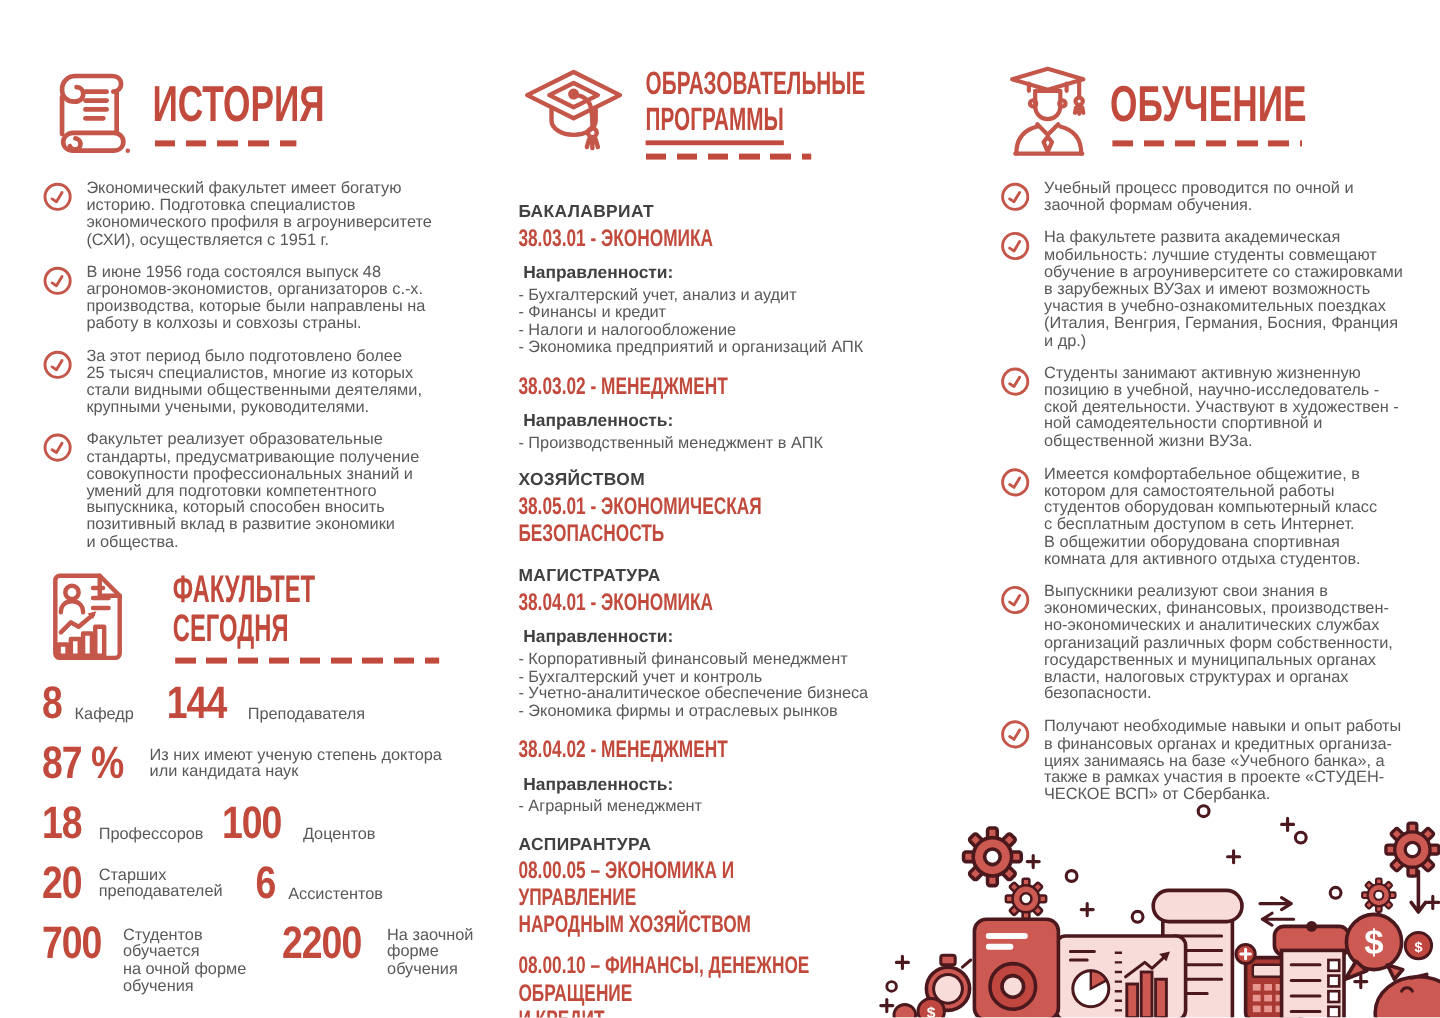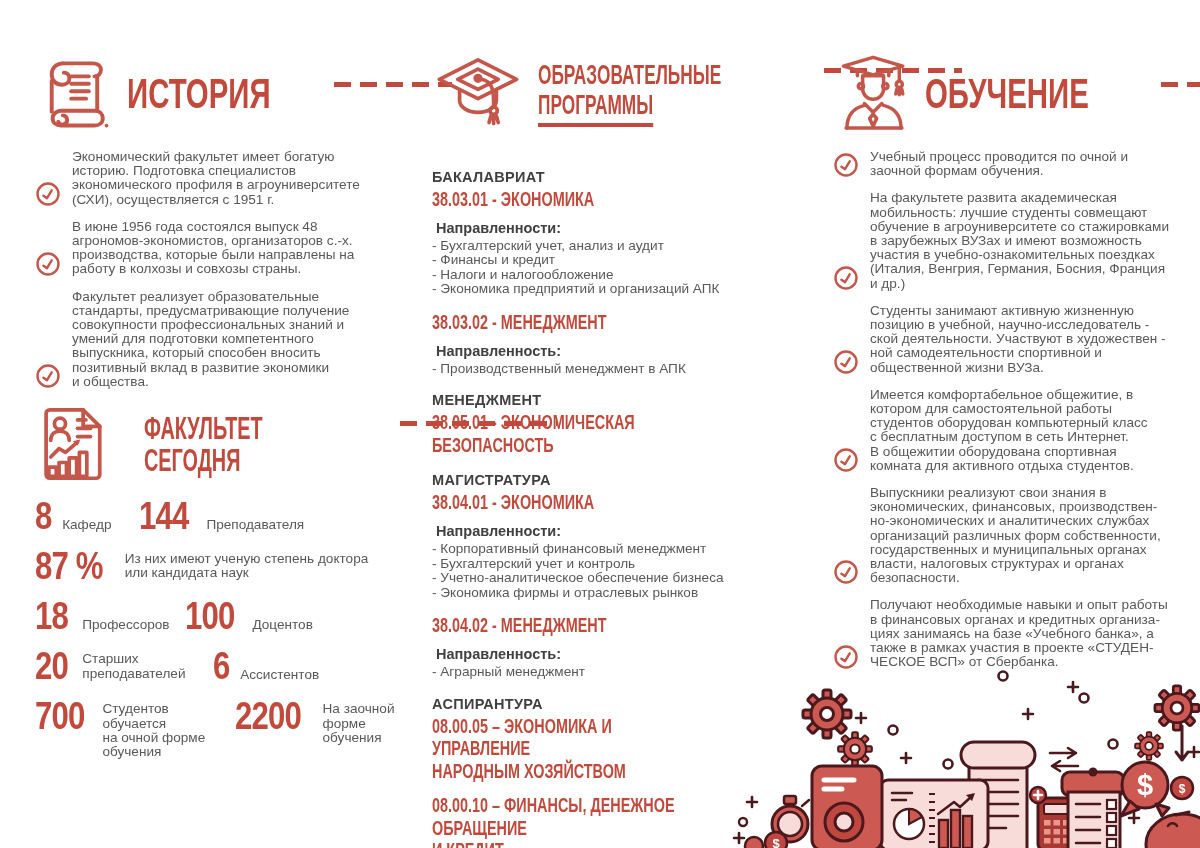--- a/index.html
+++ b/index.html
@@ -17,41 +17,41 @@
     width:1200px;height:848px;position:relative;background:#ffffff;
     font-family:"Liberation Sans",sans-serif;color:var(--body);overflow:hidden;
   }
   .col{position:absolute;top:48px;}
   .col-left{left:35px;width:372px;}
   .col-mid{left:432px;width:370px;}
   .col-right{left:833px;width:362px;}
 
   .sec-header{display:flex;align-items:center;gap:14px;margin:0 0 6px 0;min-height:92px;}
   .sec-header svg{flex:0 0 auto;display:block;}
-  .titlewrap{display:flex;}
+  .titlewrap{display:flex;flex-direction:column;}
   .htitle{
     margin:0;color:var(--accent);font-weight:bold;white-space:pre-line;
     transform-origin:left center;line-height:1.0;letter-spacing:0;
   }
   .h-history{font-size:42px;transform:scaleX(0.70);}
   .h-faculty{font-size:32px;transform:scaleX(0.62);}
   .h-programs{font-size:27px;line-height:1.1;transform:scaleX(0.64);}
   .h-education{font-size:42px;transform:scaleX(0.70);}
   .prog-line2{display:inline-block;border-bottom:4px solid var(--accent);padding-bottom:2px;}
   .dashes{
     height:5px;margin-top:9px;
     background:repeating-linear-gradient(90deg,var(--accent) 0 17px,transparent 17px 26px);
   }
   .d-history{width:118px;margin-left:2px;}
   .d-faculty{width:220px;margin-left:2px;}
   .d-programs{width:138px;margin-top:7px;}
   .d-education{width:158px;margin-left:2px;}
 
   .blist{list-style:none;margin:10px 0 0 0;padding:0;}
-  .blist li{display:flex;gap:11px;margin-bottom:13px;align-items:flex-end;}
+  .blist li{display:flex;gap:11px;margin-bottom:13px;align-items:flex-start;}
   .bcheck{flex:0 0 26px;margin-top:1px;}
   .btext{
     margin:0;font-size:13.6px;line-height:14.2px;color:var(--body);
     white-space:pre-line;
   }
 
   
   .fheader{margin-top:6px;min-height:84px;gap:35px;}
   .stats{margin-top:12px;}
   .srow{display:flex;margin-bottom:14px;}
@@ -122,20 +122,30 @@
     </li>
     <li>
       <svg class="bcheck" width="26" height="26" viewBox="0 0 28 28">
           <circle cx="14" cy="14" r="11.3" fill="none" stroke="#c4564a" stroke-width="2.6"></circle>
           <path d="M8.8,15 l3.4,3.2 6.4,-7.4" fill="none" stroke="#c4564a" stroke-width="2.6" stroke-linecap="round" stroke-linejoin="round" transform="rotate(-10 14 14)"></path>
         </svg>
       <p class="btext">В июне 1956 года состоялся выпуск 48
 агрономов-экономистов, организаторов с.-х.
 производства, которые были направлены на
 работу в колхозы и совхозы страны.</p>
+    </li>
+    <li>
+      <svg class="bcheck" width="26" height="26" viewBox="0 0 28 28">
+          <circle cx="14" cy="14" r="11.3" fill="none" stroke="#c4564a" stroke-width="2.6"></circle>
+          <path d="M8.8,15 l3.4,3.2 6.4,-7.4" fill="none" stroke="#c4564a" stroke-width="2.6" stroke-linecap="round" stroke-linejoin="round" transform="rotate(-10 14 14)"></path>
+        </svg>
+      <p class="btext">За этот период было подготовлено более
+25 тысяч специалистов, многие из которых
+стали видными общественными деятелями,
+крупными учеными, руководителями.</p>
     </li>
     <li>
       <svg class="bcheck" width="26" height="26" viewBox="0 0 28 28">
           <circle cx="14" cy="14" r="11.3" fill="none" stroke="#c4564a" stroke-width="2.6"></circle>
           <path d="M8.8,15 l3.4,3.2 6.4,-7.4" fill="none" stroke="#c4564a" stroke-width="2.6" stroke-linecap="round" stroke-linejoin="round" transform="rotate(-10 14 14)"></path>
         </svg>
       <p class="btext">Факультет реализует образовательные
 стандарты, предусматривающие получение
 совокупности профессиональных знаний и
 умений для подготовки компетентного
@@ -248,21 +258,21 @@
   <h4 class="code">38.03.01 - ЭКОНОМИКА</h4>
   <p class="dirlabel">Направленности:</p>
   <p class="dirs">- Бухгалтерский учет, анализ и аудит
 - Финансы и кредит
 - Налоги и налогообложение
 - Экономика предприятий и организаций АПК</p>
   <h4 class="code next">38.03.02 - МЕНЕДЖМЕНТ</h4>
   <p class="dirlabel">Направленность:</p>
   <p class="dirs">- Производственный менеджмент в АПК</p>
 
-  <h3 class="level">МЕНЕДЖМЕНТ</h3>
+  <h3 class="level">ХОЗЯЙСТВОМ</h3>
   <h4 class="code">38.05.01 - ЭКОНОМИЧЕСКАЯ БЕЗОПАСНОСТЬ</h4>
 
   <h3 class="level">МАГИСТРАТУРА</h3>
   <h4 class="code">38.04.01 - ЭКОНОМИКА</h4>
   <p class="dirlabel">Направленности:</p>
   <p class="dirs">- Корпоративный финансовый менеджмент
 - Бухгалтерский учет и контроль
 - Учетно-аналитическое обеспечение бизнеса
 - Экономика фирмы и отраслевых рынков</p>
   <h4 class="code next">38.04.02 - МЕНЕДЖМЕНТ</h4>

